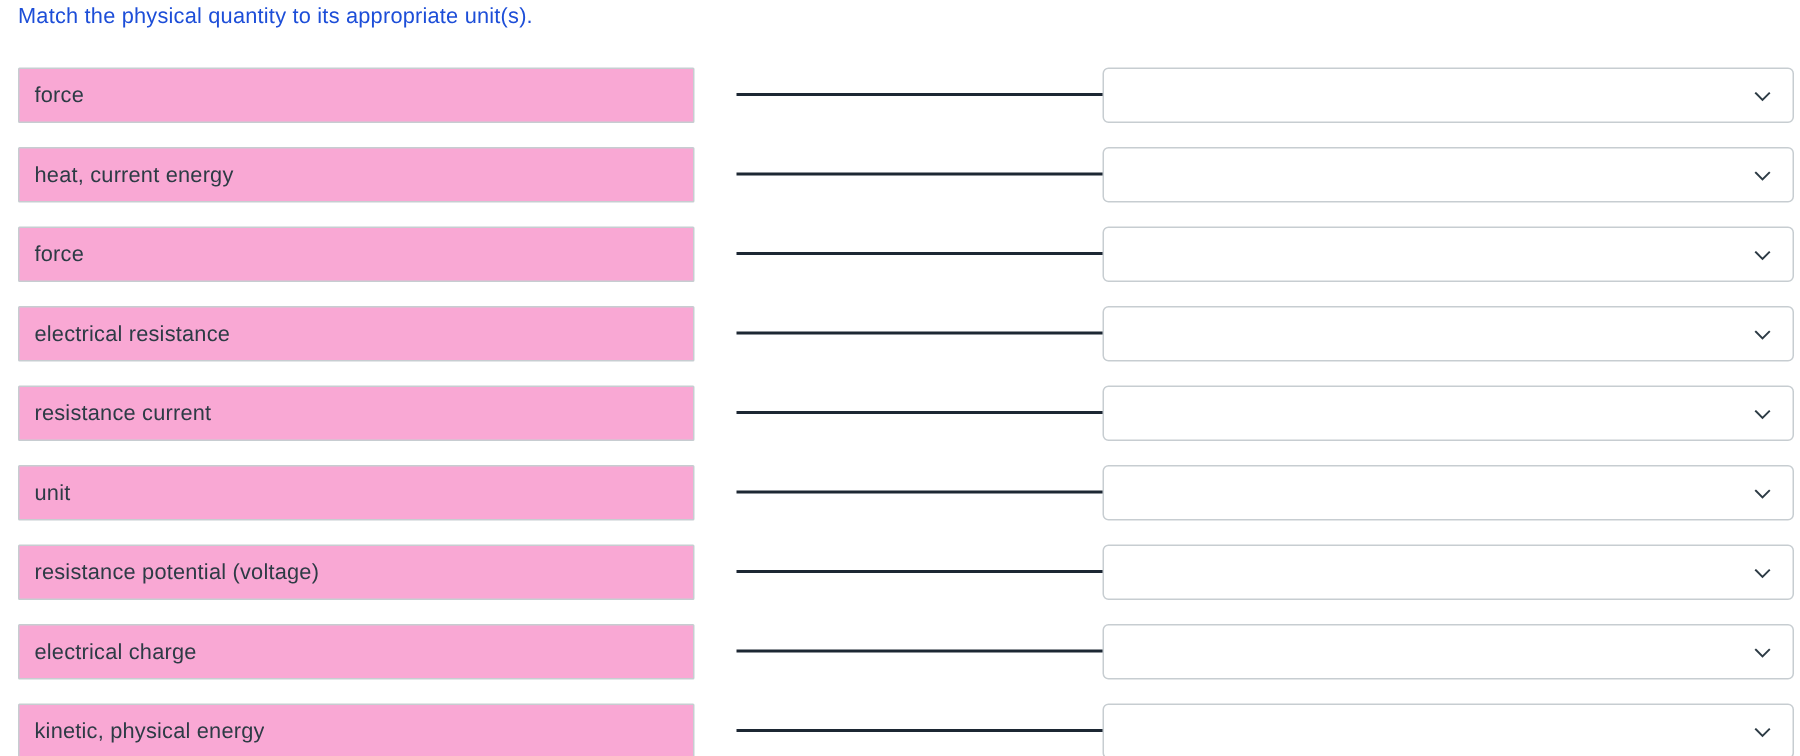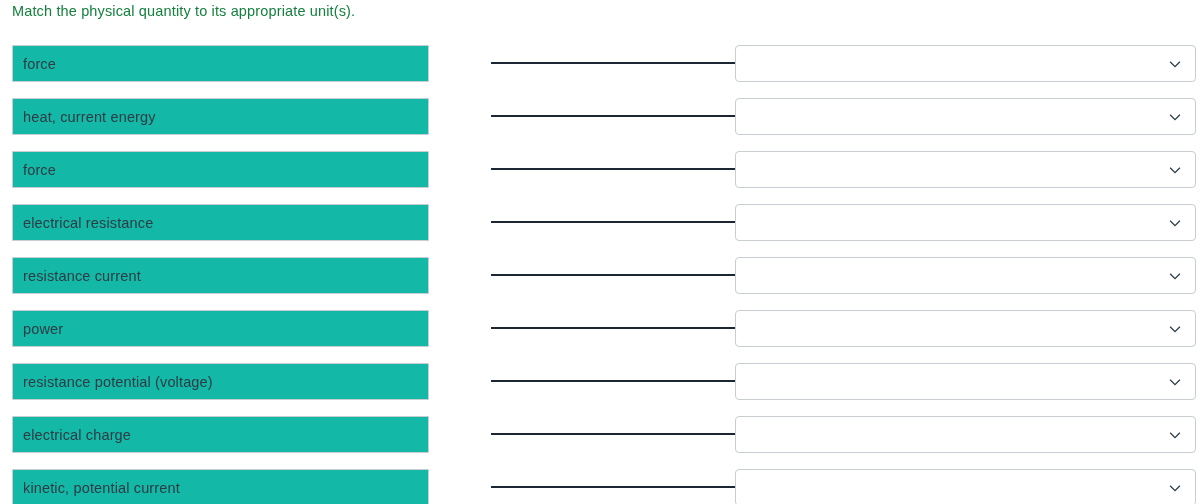--- a/index.html
+++ b/index.html
@@ -21,21 +21,21 @@
     background: #ffffff;
   }
 
   
   .prompt {
     position: absolute;
     left: 12px;
     top: 2px;
     font-size: 14.5px;
     line-height: 18px;
-    color: #15803d;
+    color: #1d4ed8;
     letter-spacing: 0.01em;
     white-space: nowrap;
   }
 
   
   .rows {
     position: absolute;
     left: 0;
     top: 45px;
     width: 1200px;
@@ -45,23 +45,23 @@
     position: relative;
     height: 37px;
     margin-bottom: 16px;
   }
 
   
   .term {
     position: absolute;
     left: 12px;
     top: 0;
-    width: 417px;
-    height: 37px;
-    background: #14b8a6;
+    width: 451px;
+    height: 37px;
+    background: #f9a8d4;
     border: 1px solid #c7cdd1;
     border-radius: 1px;
     display: flex;
     align-items: center;
     padding: 0 10px;
   }
 
   .term-label {
     font-size: 14.5px;
     color: #2d3b45;
@@ -195,21 +195,21 @@
       <span class="chevron">
         <svg viewBox="0 0 14 14" width="14" height="14" aria-hidden="true">
           <path d="M2.6 5.2 L7 9.6 L11.4 5.2" fill="none" stroke="#2d3b45" stroke-width="1.3" stroke-linecap="square" stroke-linejoin="miter"></path>
         </svg>
       </span>
     </div>
   </div>
 
   <div class="row">
     <div class="term">
-      <span class="term-label">power</span>
+      <span class="term-label">unit</span>
     </div>
     <div class="connector"></div>
     <div class="dropdown">
       <span class="dropdown-value"></span>
       <span class="chevron">
         <svg viewBox="0 0 14 14" width="14" height="14" aria-hidden="true">
           <path d="M2.6 5.2 L7 9.6 L11.4 5.2" fill="none" stroke="#2d3b45" stroke-width="1.3" stroke-linecap="square" stroke-linejoin="miter"></path>
         </svg>
       </span>
     </div>
@@ -240,21 +240,21 @@
       <span class="chevron">
         <svg viewBox="0 0 14 14" width="14" height="14" aria-hidden="true">
           <path d="M2.6 5.2 L7 9.6 L11.4 5.2" fill="none" stroke="#2d3b45" stroke-width="1.3" stroke-linecap="square" stroke-linejoin="miter"></path>
         </svg>
       </span>
     </div>
   </div>
 
   <div class="row">
     <div class="term">
-      <span class="term-label">kinetic, potential current</span>
+      <span class="term-label">kinetic, physical energy</span>
     </div>
     <div class="connector"></div>
     <div class="dropdown">
       <span class="dropdown-value"></span>
       <span class="chevron">
         <svg viewBox="0 0 14 14" width="14" height="14" aria-hidden="true">
           <path d="M2.6 5.2 L7 9.6 L11.4 5.2" fill="none" stroke="#2d3b45" stroke-width="1.3" stroke-linecap="square" stroke-linejoin="miter"></path>
         </svg>
       </span>
     </div>

